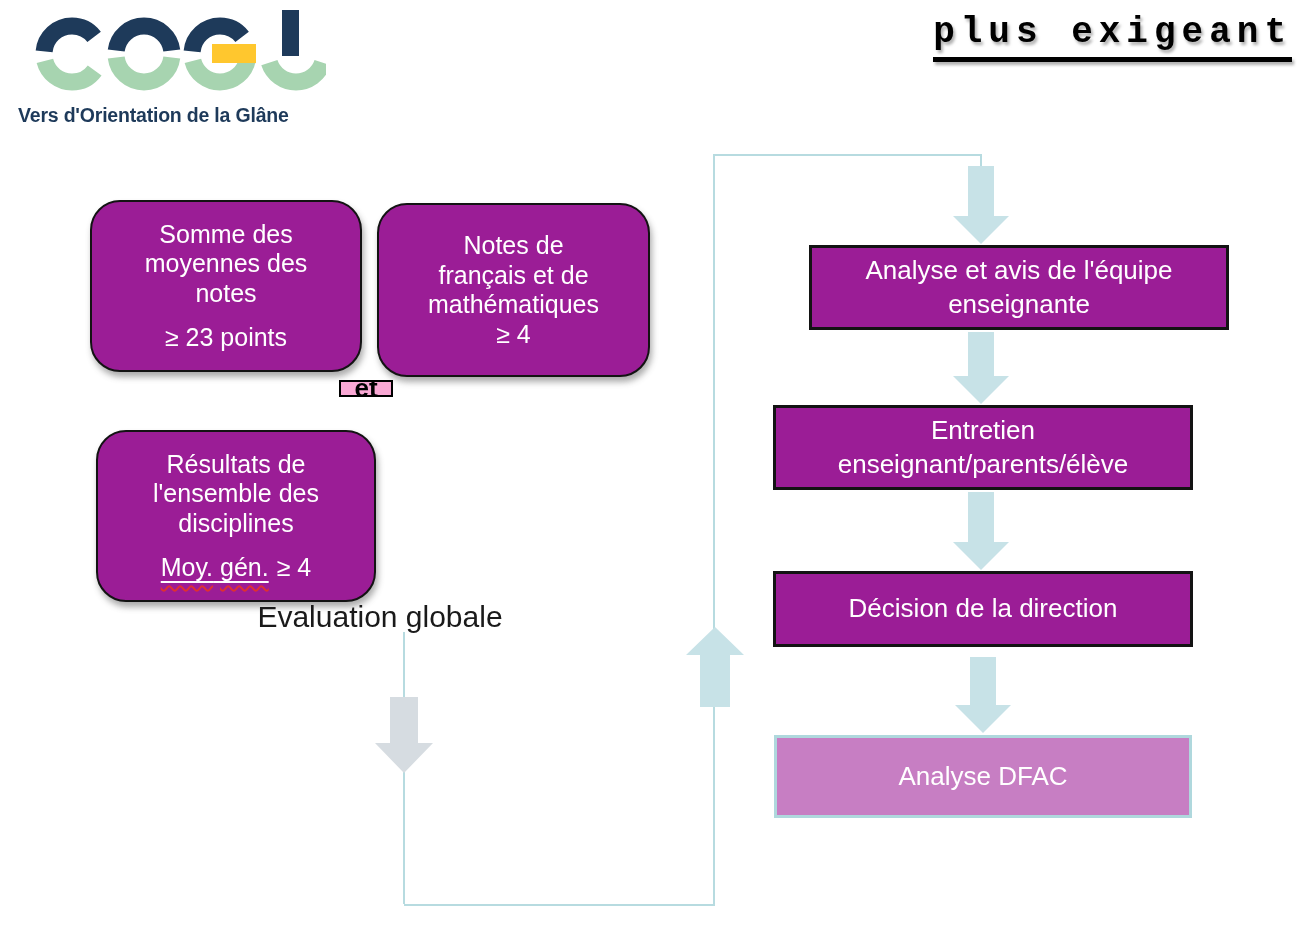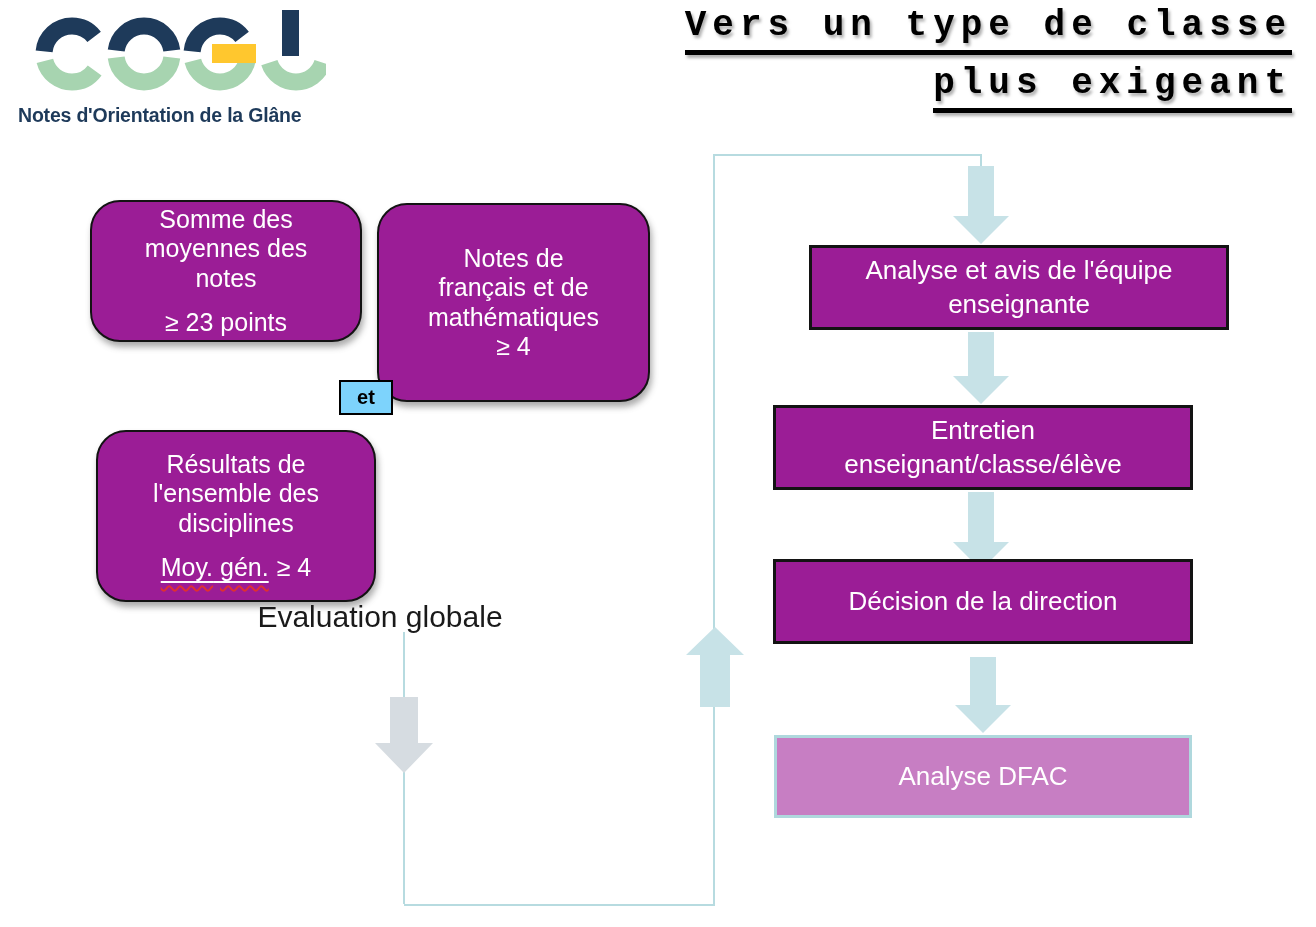--- a/index.html
+++ b/index.html
@@ -44,24 +44,24 @@
     text-decoration-thickness:2px; text-underline-offset:5px;
   }
   .spell {
     text-decoration-line:underline; text-decoration-style:wavy;
     text-decoration-color:#E03030; text-decoration-thickness:2px;
     text-underline-offset:9px;
   }
   .suffix { margin-left:8px; }
 
   #et-box {
-    position:absolute; left:339px; top:380px; width:54px; height:35px;
-    box-sizing:border-box; background:#7dd3fc; border:2px solid #000;
+    position:absolute; left:339px; top:380px; width:54px; height:17px;
+    box-sizing:border-box; background:#f9a8d4; border:2px solid #000;
     display:flex; align-items:center; justify-content:center;
-    font-weight:700; font-size:20px; color:#000; z-index:4;
+    font-weight:700; font-size:26px; color:#000; z-index:4;
   }
 
   #eval-label {
     position:absolute; left:150px; top:600px; width:460px; text-align:center;
     font-size:30px; color:#1a1a1a; z-index:3;
   }
 
   
   .step {
     position:absolute; box-sizing:border-box;
@@ -93,25 +93,24 @@
       <path d="M 100,50 A 28 28 0 0 1 156,50" fill="none" style="stroke:var(--logo-navy,#1E3A5A)" stroke-width="17" pathLength="100" stroke-dasharray="92 8" stroke-dashoffset="-4"></path>
       <path d="M 100,50 A 28 28 0 0 0 156,50" fill="none" style="stroke:var(--logo-green,#A7D4B0)" stroke-width="17" pathLength="100" stroke-dasharray="92 8" stroke-dashoffset="-4"></path>
 
       <path d="M 176,50 A 28 28 0 0 1 232,50" fill="none" style="stroke:var(--logo-navy,#1E3A5A)" stroke-width="17" pathLength="100" stroke-dasharray="76 24" stroke-dashoffset="-3"></path>
       <path d="M 176,50 A 28 28 0 0 0 232,50" fill="none" style="stroke:var(--logo-green,#A7D4B0)" stroke-width="17" pathLength="100" stroke-dasharray="86 14" stroke-dashoffset="-8"></path>
       <rect x="196" y="40" width="44" height="19" style="fill:var(--logo-yellow,#FFC72E)"></rect>
 
       <rect x="266" y="6" width="17" height="46" style="fill:var(--logo-navy,#1E3A5A)"></rect>
       <path d="M 252,50 A 28 28 0 0 0 308,50" fill="none" style="stroke:var(--logo-green,#A7D4B0)" stroke-width="17" pathLength="100" stroke-dasharray="80 20" stroke-dashoffset="-10"></path>
     </svg>
-    <div id="logo-sub">Notes d'Orientation de la Glâne</div>
+    <div id="logo-sub">Vers d'Orientation de la Glâne</div>
   </div>
 
   <div id="title">
-    <div><span class="tline">Vers un type de classe</span></div>
     <div class="row2"><span class="tline">plus exigeant</span></div>
   </div>
 
   <div class="cline" style="left:713px; top:154px; width:269px; height:2px;"></div>
   <div class="cline" style="left:980px; top:156px; width:2px; height:12px;"></div>
   <div class="cline" style="left:713px; top:156px; width:2px; height:750px;"></div>
   <div class="cline" style="left:404px; top:904px; width:311px; height:2px;"></div>
   <div class="cline" style="left:403px; top:632px; width:2px; height:272px;"></div>
 
   <div class="arr" style="left:953px; top:166px;">
@@ -138,28 +137,28 @@
     <svg width="58" height="76">
         <polygon points="15,0 43,0 43,46 58,46 29,76 0,46 15,46" style="fill:var(--arrow-gray,#D6DCE1)"></polygon>
       </svg>
   </div>
   <div class="arr" style="left:686px; top:627px;">
     <svg width="58" height="80">
         <polygon points="29,0 58,28 44,28 44,80 14,80 14,28 0,28" style="fill:var(--arrow-blue,#C7E2E7)"></polygon>
       </svg>
   </div>
 
-  <div class="rbox" style="left:90px; top:200px; width:272px; height:142px;">
+  <div class="rbox" style="left:90px; top:200px; width:272px; height:172px;">
     <div class="btext">Somme des
 moyennes des
 notes</div>
     <div class="bvalue">≥ 23 points</div>
   </div>
 
-  <div class="rbox" style="left:377px; top:203px; width:273px; height:199px;">
+  <div class="rbox" style="left:377px; top:203px; width:273px; height:174px;">
     <div class="btext">Notes de
 français et de
 mathématiques
 ≥ 4</div>
   </div>
 
   <div id="et-box">et</div>
 
   <div class="rbox" style="left:96px; top:418px; width:280px; height:172px;margin-top:12px;">
     <div class="btext">Résultats de
@@ -172,22 +171,22 @@
 
 
   <div id="eval-label">Evaluation globale</div>
 
   <div class="step" style="left:773px; top:245px; width:420px; height:85px;margin-left:36px;">
     <span class="slabel">Analyse et avis de l'équipe
 enseignante</span>
   </div>
   <div class="step" style="left:773px; top:405px; width:420px; height:85px;">
     <span class="slabel">Entretien
-enseignant/classe/élève</span>
+enseignant/parents/élève</span>
   </div>
-  <div class="step" style="left:773px; top:559px; width:420px; height:85px;">
+  <div class="step" style="left:773px; top:571px; width:420px; height:76px;">
     <span class="slabel">Décision de la direction</span>
   </div>
   <div class="step light" style="left:774px; top:735px; width:418px; height:83px;">
     <span class="slabel">Analyse DFAC</span>
   </div>
 
 </div>
 
 </body></html>

